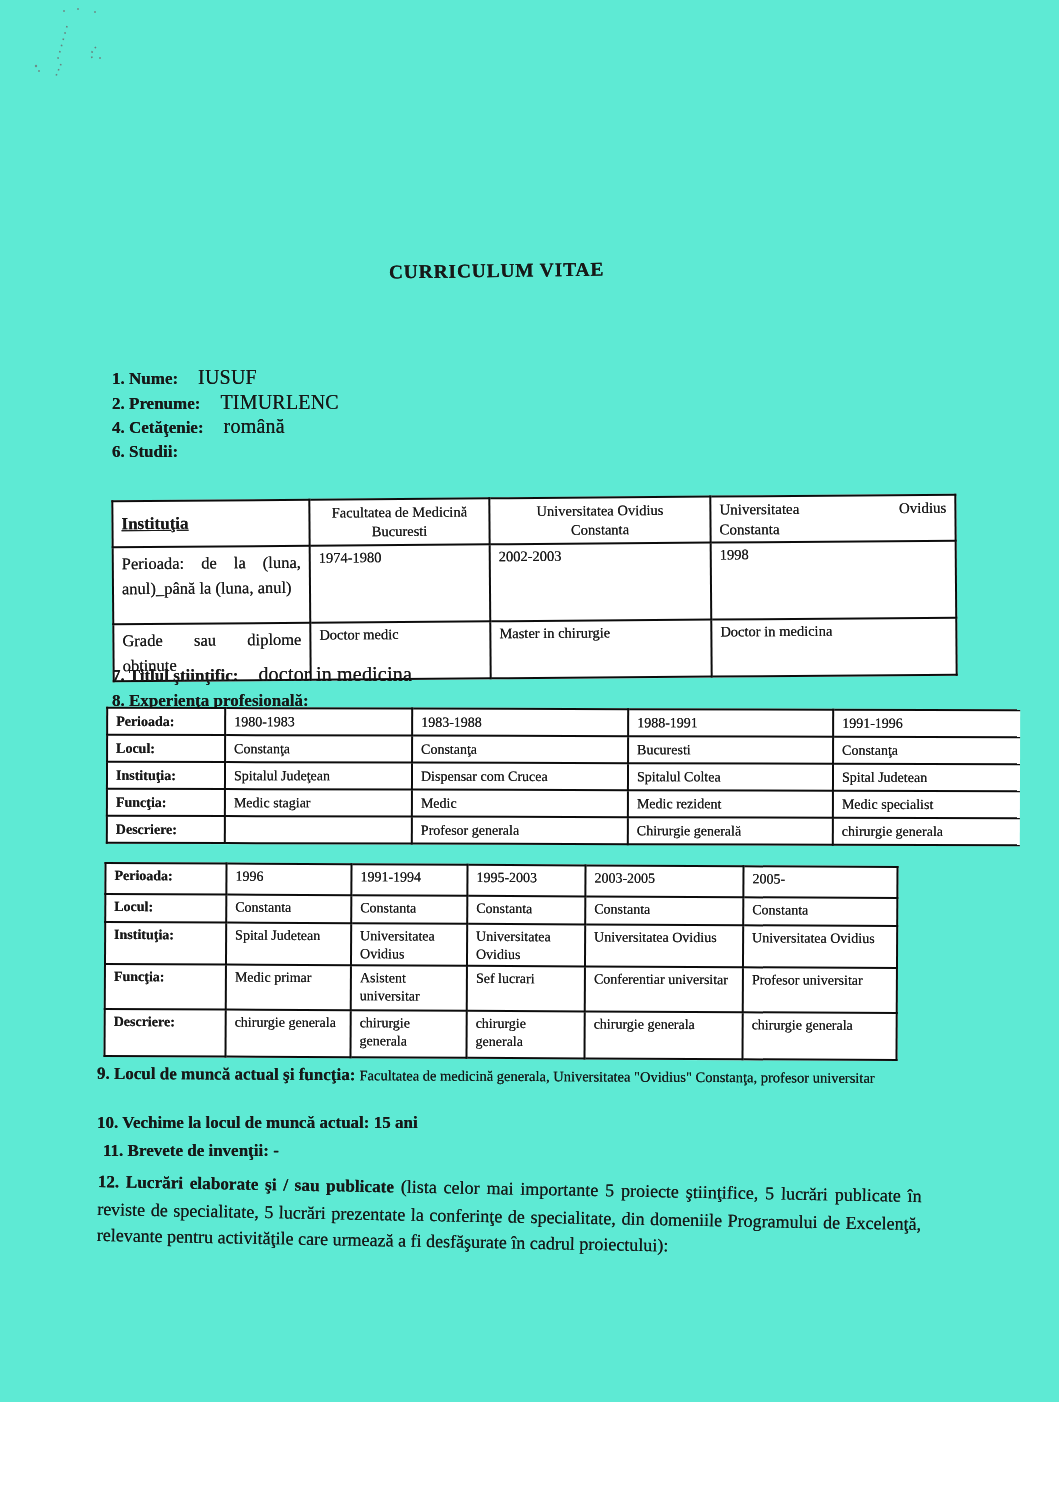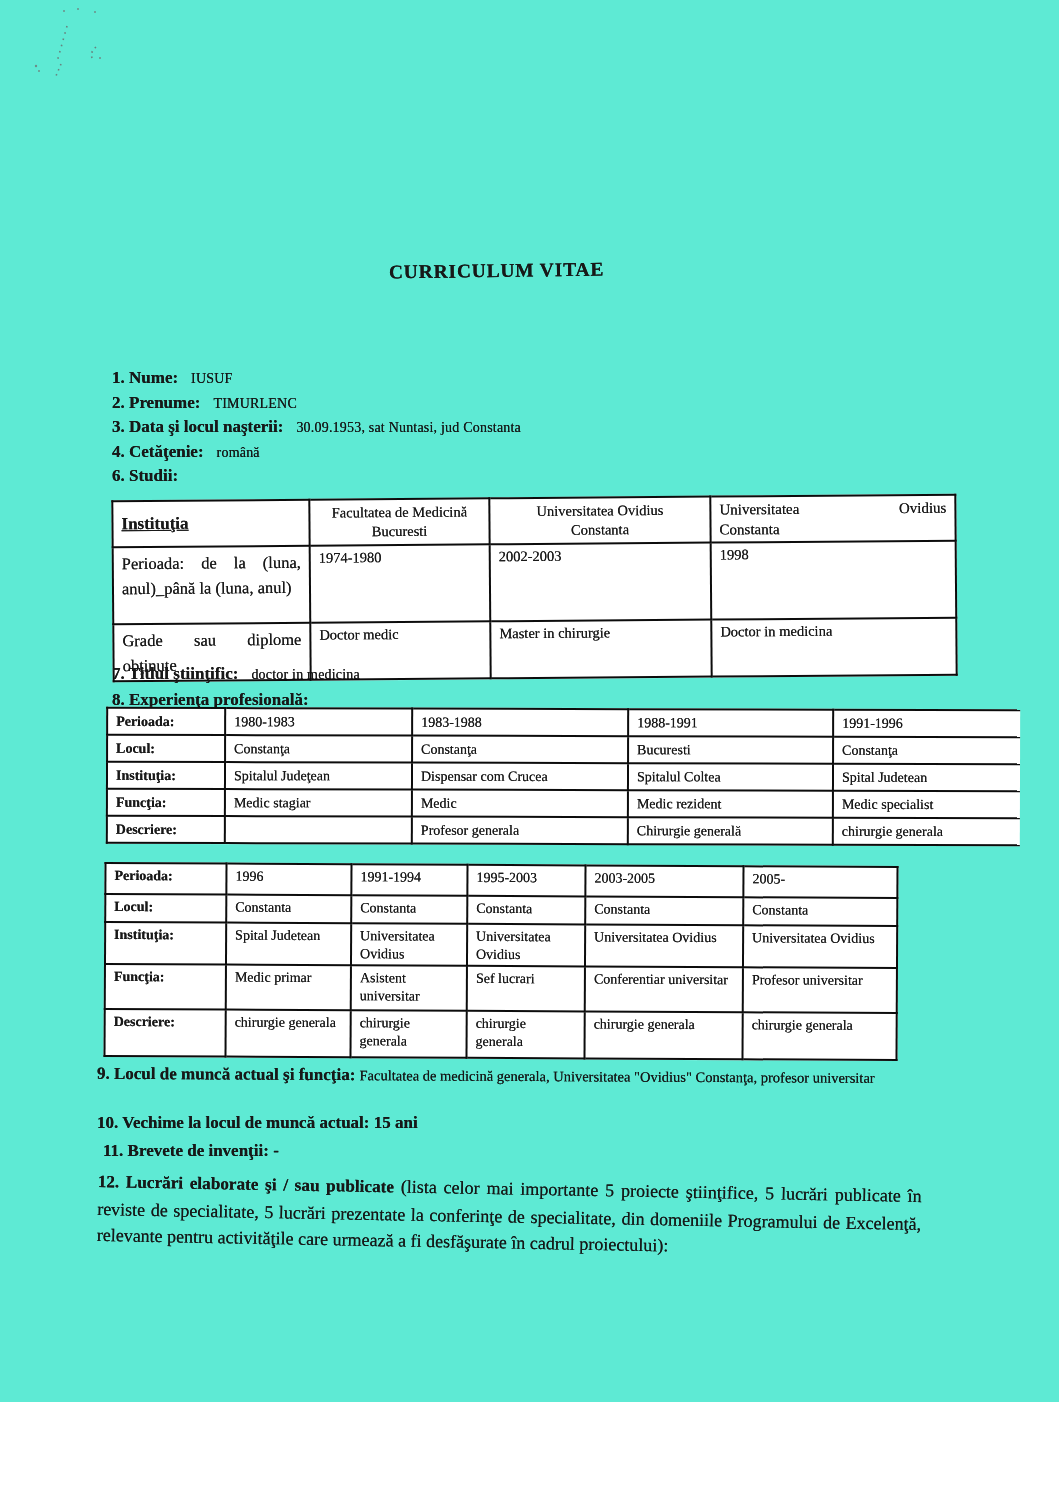--- a/index.html
+++ b/index.html
@@ -11,21 +11,21 @@
   .scribble{position:absolute;left:14px;top:0;}
 
   .title{
     position:absolute;left:0;top:260px;width:100%;margin:0;
     text-align:center;font-size:19.5px;font-weight:bold;letter-spacing:.8px;
     transform:translateX(-33px) rotate(-0.8deg);
   }
 
   .personal{position:absolute;left:112px;top:366px;line-height:23.6px;}
   .pitem{font-weight:bold;font-size:17px;white-space:nowrap;}
-  .pval{font-weight:normal;font-size:14px;margin-left:13px;letter-spacing:.2px;}
+  .pval{font-weight:normal;font-size:20px;margin-left:20px;letter-spacing:.2px;}
 
   table{position:absolute;border-collapse:collapse;table-layout:fixed;background:#fff;}
   td{border:2px solid #0c0c0c;padding:2px 8px;vertical-align:top;font-size:14.5px;line-height:18px;color:#191919;}
   .lb{font-weight:bold;font-size:16.5px;}
 
   .t1{left:112px;top:497px;width:843px;transform:rotate(-0.45deg);}
   .t1 .hl{font-weight:bold;text-decoration:underline;font-size:17px;vertical-align:middle;}
   .t1 .hc{text-align:center;white-space:pre-line;vertical-align:middle;font-size:14.5px;line-height:19px;}
   .t1 .hj{text-align:justify;text-align-last:justify;white-space:pre-line;font-size:15px;line-height:20px;}
   .t1 .rlbl{font-size:16.5px;text-align:justify;line-height:25px;padding-top:3px;}
@@ -78,23 +78,20 @@
   </svg>
 
   <h1 class="title">CURRICULUM VITAE</h1>
 
   <div class="personal">
     <div class="pitem">
       <span>1. Nume:</span><span class="pval">IUSUF</span>
     </div>
     <div class="pitem">
       <span>2. Prenume:</span><span class="pval">TIMURLENC</span>
-    </div>
-    <div class="pitem">
-      <span>3. Data şi locul naşterii:</span><span class="pval">30.09.1953, sat Nuntasi, jud Constanta</span>
     </div>
     <div class="pitem">
       <span>4. Cetăţenie:</span><span class="pval">română</span>
     </div>
     <div class="pitem">
       <span>6. Studii:</span>
     </div>
   </div>
 
   <table class="t1">

